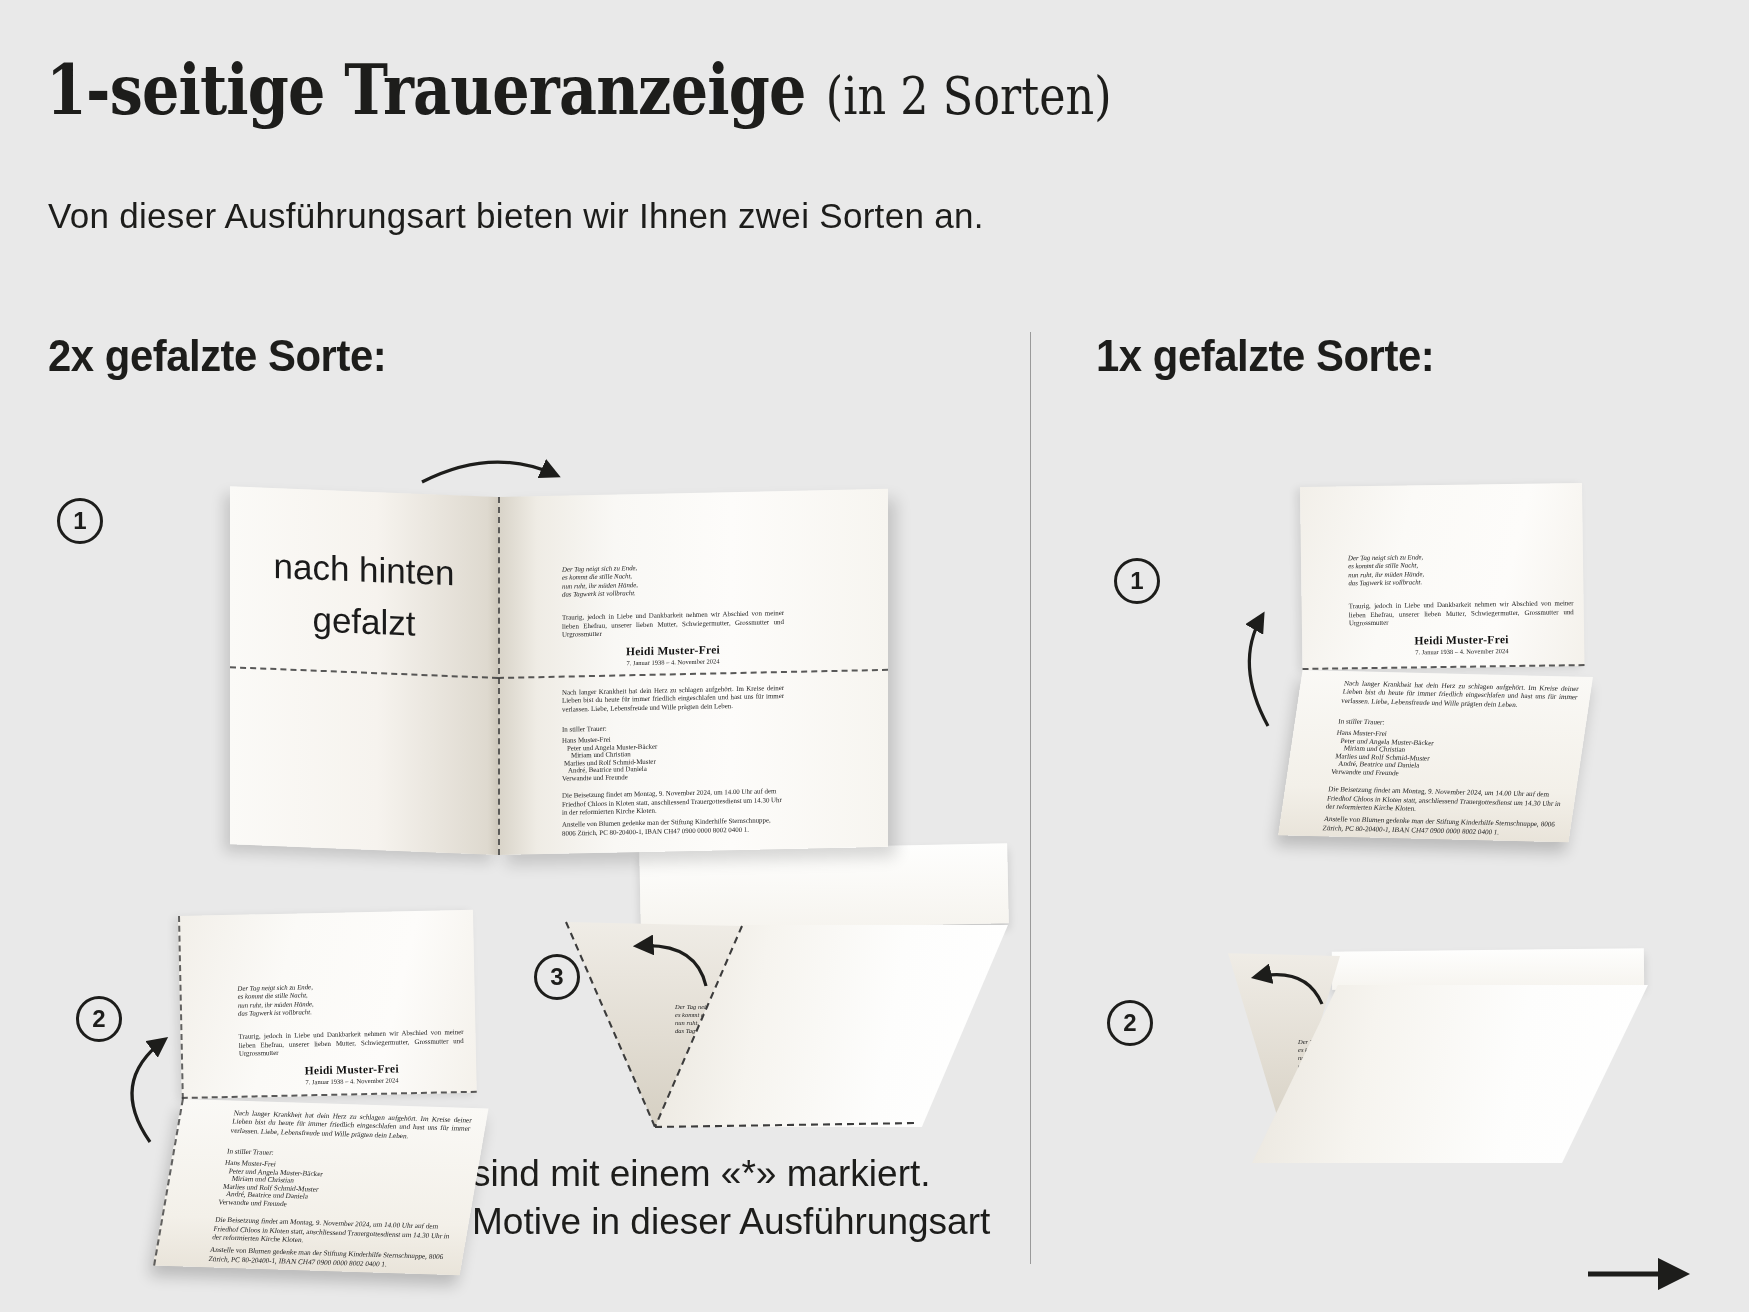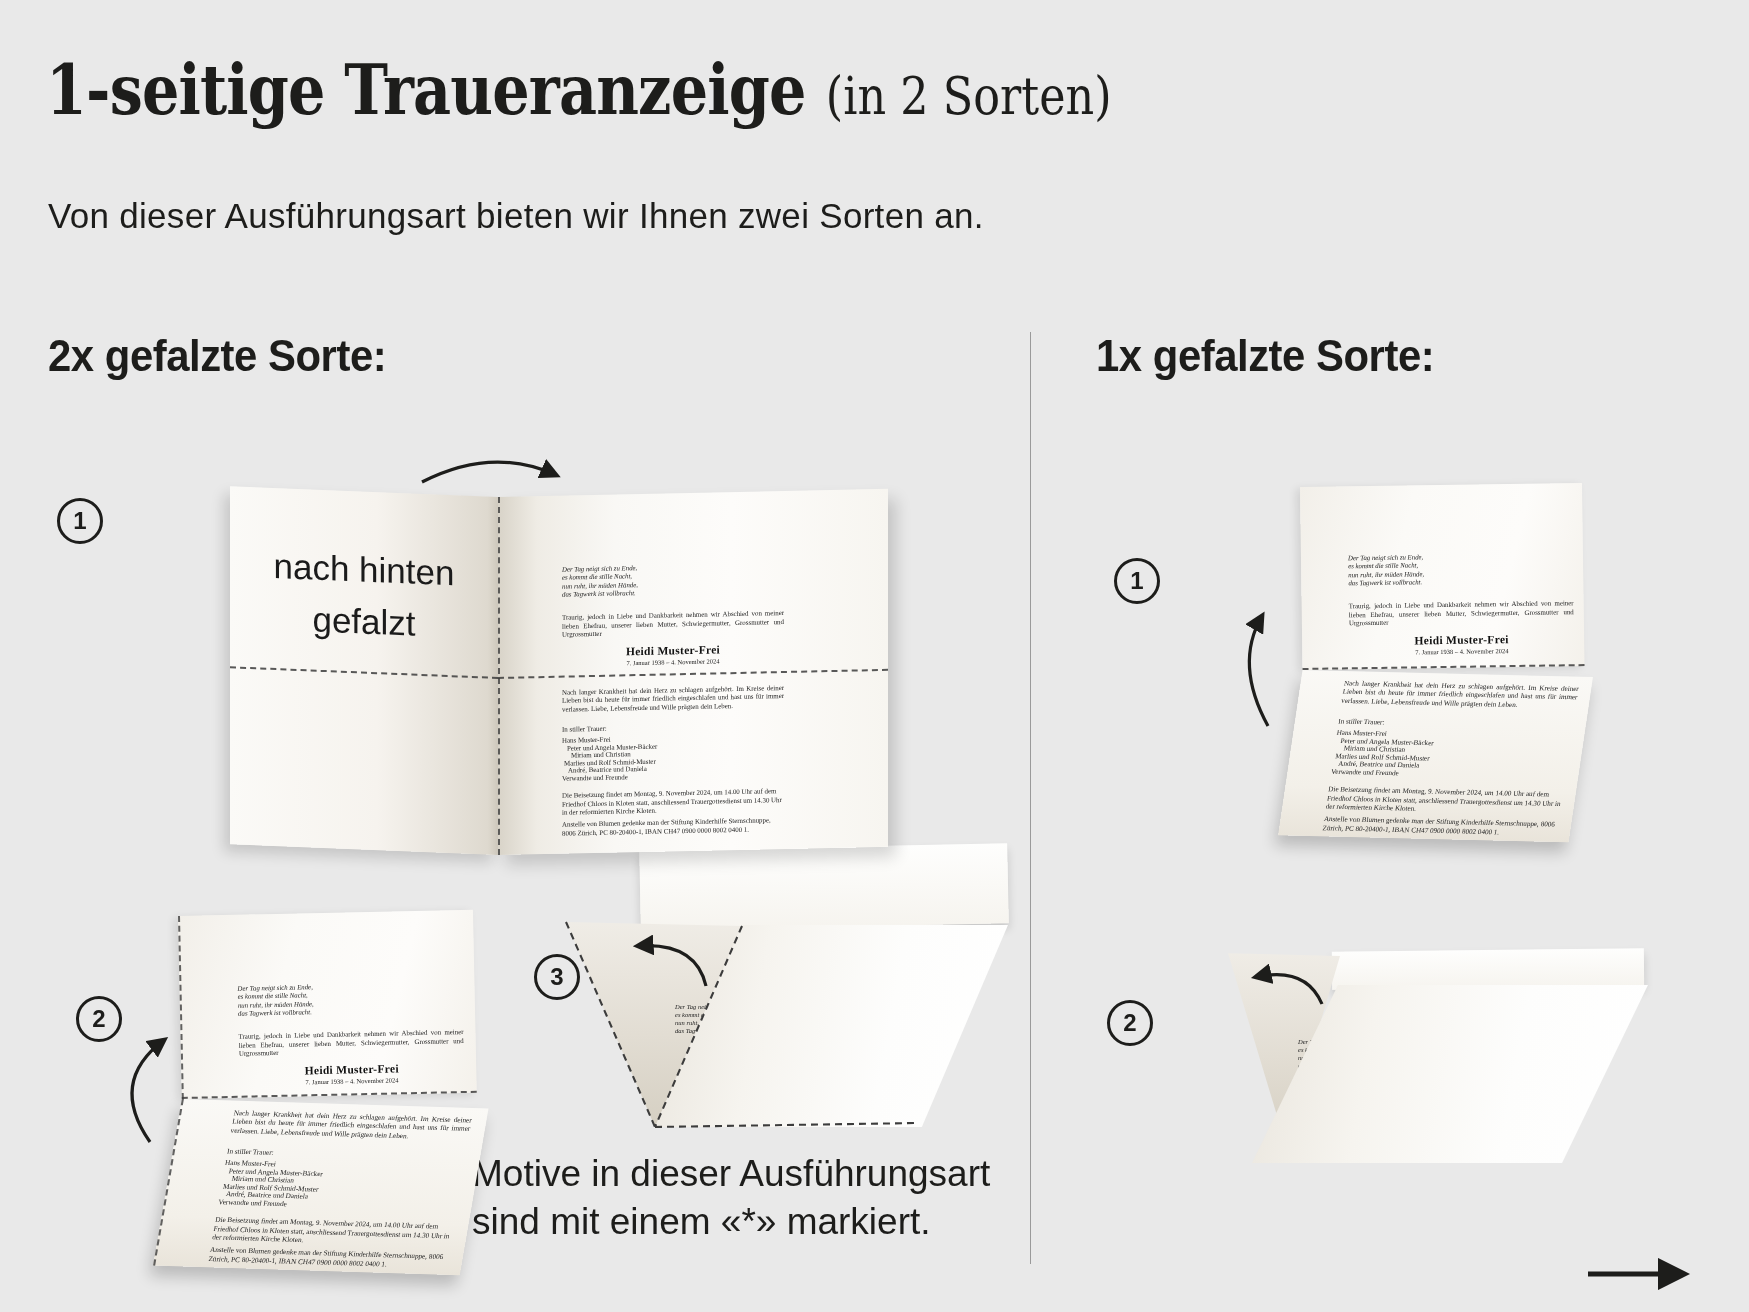--- a/index.html
+++ b/index.html
@@ -212,22 +212,22 @@
     <div class="poem-clip pc-l">
   <div>Der Tag neigt sich zu Ende,</div>
   <div>es kommt die stille Nacht,</div>
   <div>nun ruht, ihr müden Hände,</div>
   <div>das Tagwerk ist vollbracht.</div>
 </div>
   </div>
   <div class="front-panel fp-l z3"></div>
 
   <div class="note">
+    <div>sind mit einem «*» markiert.</div>
     <div>Motive in dieser Ausführungsart</div>
-    <div>sind mit einem «*» markiert.</div>
   </div>
 
   <div class="badge" style="left:1114px;top:558px;">
     <span>1</span>
   </div>
 
   <div class="folded-card fig1r-card z2">
     <div class="card-top">
       <div class="panel-ann">
   <div class="ann-poem">

